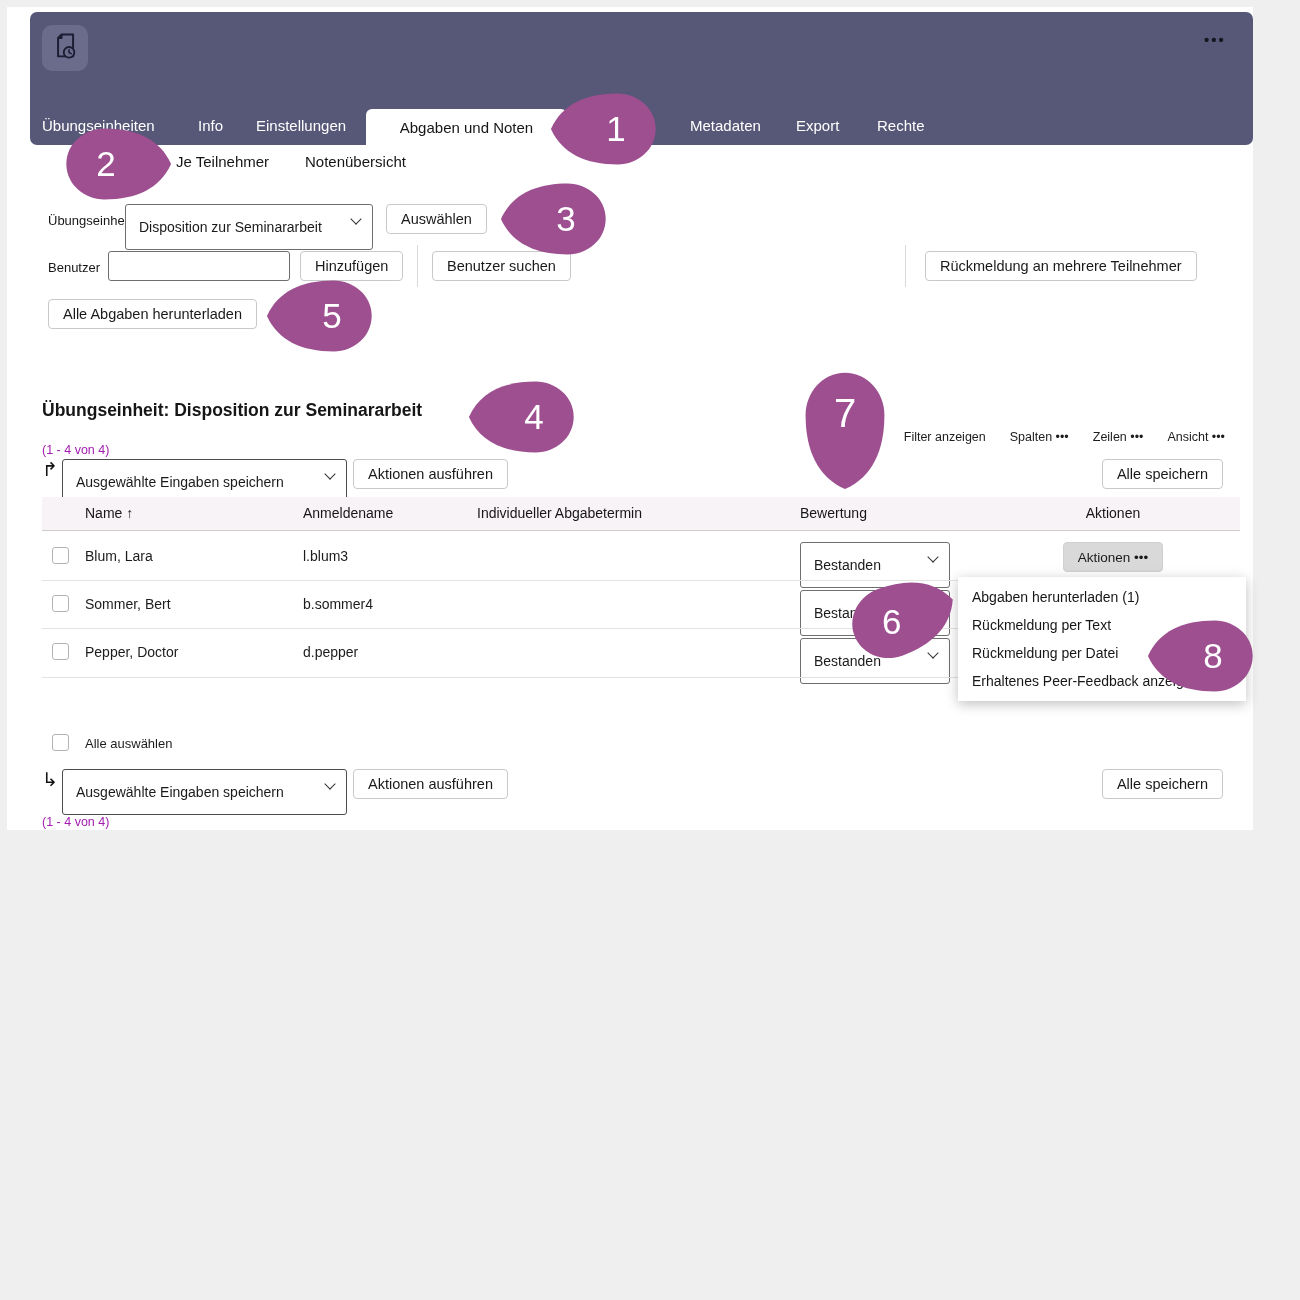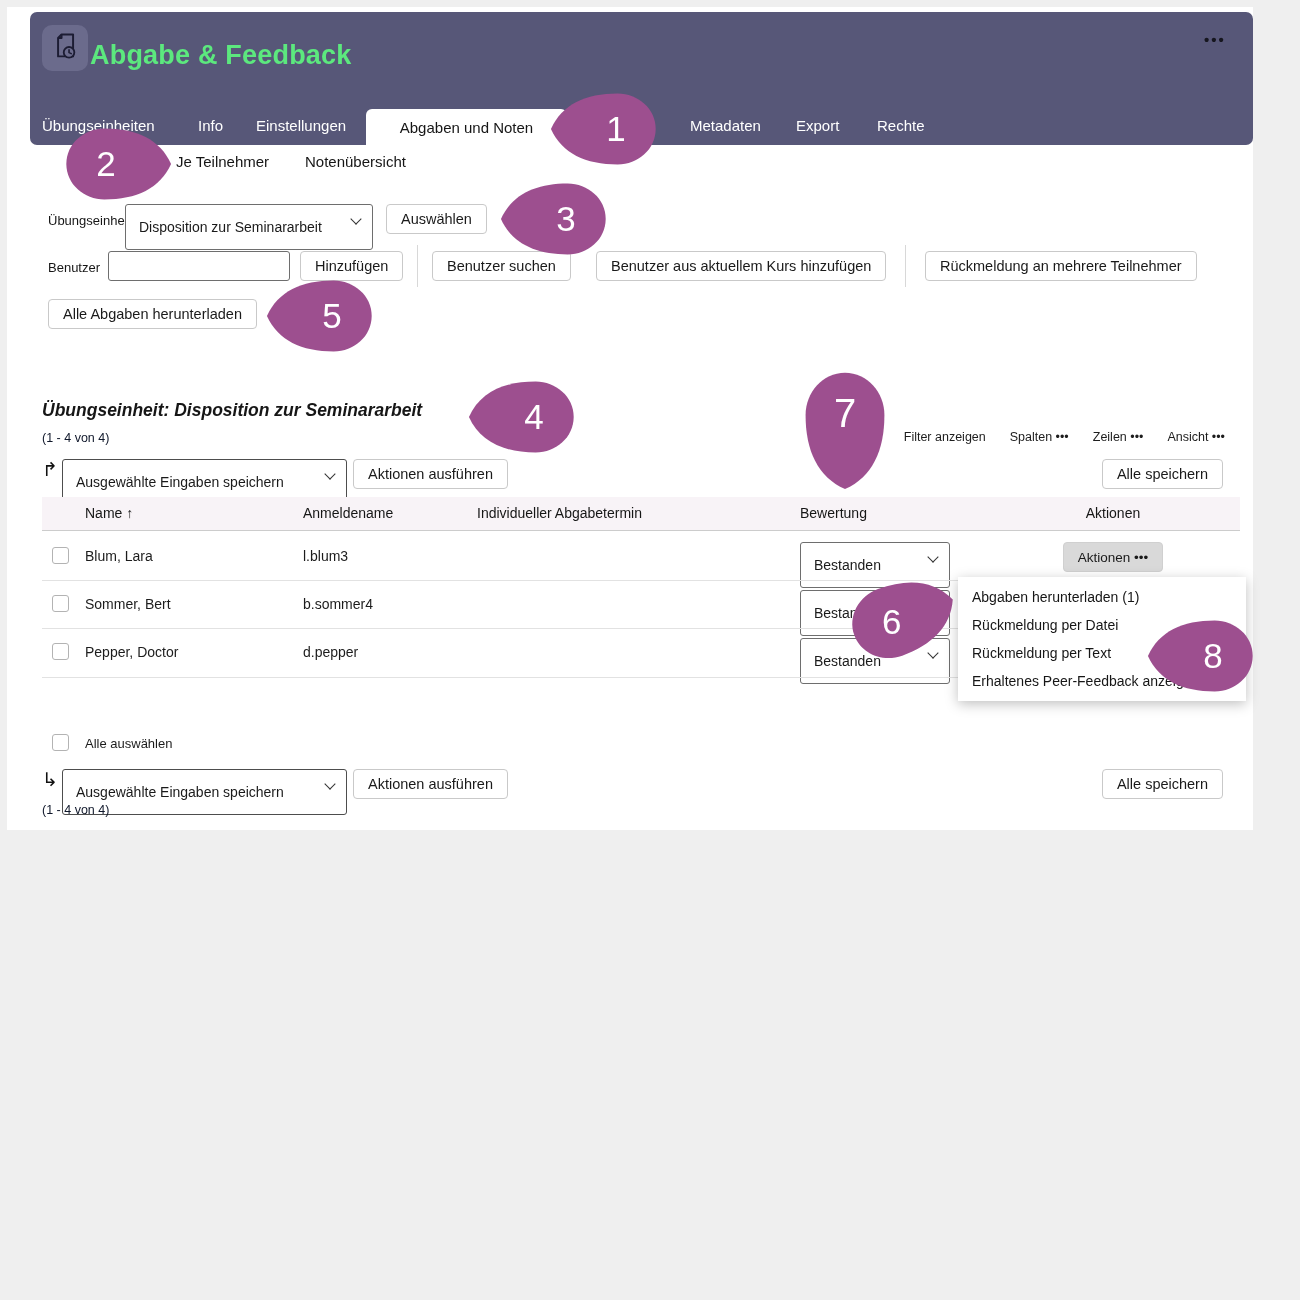--- a/index.html
+++ b/index.html
@@ -28,22 +28,22 @@
          background:#ffffff; border:1px solid #c9c9c9; border-radius:4px; font-size:14.5px; color:#1a1a1a;
          white-space:nowrap; cursor:pointer; }
   .sel { display:flex; align-items:center; height:46px; background:#ffffff; border:1px solid #6e6e6e;
          border-radius:3px; padding:0 30px 0 13px; font-size:14px; position:absolute; cursor:pointer; white-space:nowrap; }
   .sel .chev { position:absolute; right:12px; top:10px; width:8px; height:8px;
                border-right:1.7px solid #333; border-bottom:1.7px solid #333; transform:rotate(45deg); }
   .inp { position:absolute; height:30px; background:#fff; border:1px solid #6e6e6e; border-radius:3px; padding:0 8px; font-size:14px; }
   .vdiv { width:1px; background:#d8d8d8; }
 
   
-  .h2 { font-size:17.5px; font-weight:700; color:#161616;font-style:italic; }
-  .small { font-size:12.5px; color:#0f172a; }
+  .h2 { font-size:17.5px; font-weight:700; color:#161616; }
+  .small { font-size:12.5px; color:#a21caf;margin-top:12px; }
   .viewbar { display:flex; gap:24px; font-size:12.5px; color:#1d1d1d; }
   .viewbar span { cursor:pointer; white-space:nowrap; }
   .arrow-glyph { font-size:19px; color:#111; }
   .thead { left:42px; top:497px; width:1198px; height:34px; background:#f8f3f7; border-bottom:1px solid #cccccc; }
   .th { position:absolute; top:505px; font-size:14px; color:#161616; white-space:nowrap; }
   .row-line { left:42px; width:1198px; height:1px; background:#e2e2e2; }
   .cell { position:absolute; font-size:14px; color:#1c1c1c; white-space:nowrap; }
   .chk { position:absolute; width:17px; height:17px; background:#fff; border:1.5px solid #b3b3b3; border-radius:3px; cursor:pointer; }
   .act-btn { position:absolute; display:flex; align-items:center; justify-content:center; height:30px; width:100px;
              background:#d9d9d9; border:1px solid #d0d0d0; border-radius:4px; font-size:13.5px; cursor:pointer; }
@@ -79,21 +79,20 @@
     <span>
       <svg width="28" height="30" viewBox="0 0 24 26" fill="none">
         <path d="M9 3 H19 V22 H6 V6 Z" stroke="#1c1c33" stroke-width="1.7" stroke-linejoin="round"></path>
         <path d="M9 3 V6 H6" stroke="#1c1c33" stroke-width="1.7" stroke-linejoin="round"></path>
         <circle cx="15.5" cy="18.5" r="4.6" fill="#6b6b8c" stroke="#1c1c33" stroke-width="1.6"></circle>
         <path d="M15.5 16.4 V18.7 L17.4 19.6" stroke="#1c1c33" stroke-width="1.4" stroke-linecap="round"></path>
       </svg>
     </span>
   </div>
 
-  <div class="abs page-title">Abgabe &amp; Feedback</div>
   <div class="abs hdr-ellipsis">•••</div>
 
   <div class="abs tab" style="left:42px">Übungseinheiten</div>
   <div class="abs tab" style="left:198px">Info</div>
   <div class="abs tab" style="left:256px">Einstellungen</div>
   <div class="abs tab-active-box">Abgaben und Noten</div>
   <div class="abs tab" style="left:690px">Metadaten</div>
   <div class="abs tab" style="left:796px">Export</div>
   <div class="abs tab" style="left:877px">Rechte</div>
 
@@ -105,21 +104,20 @@
     <span>Disposition zur Seminararbeit</span>
     <i class="chev"></i>
   </div>
   <div class="abs btn" style="left:386px; top:204px">Auswählen</div>
 
   <div class="abs lbl" style="left:48px; top:260px">Benutzer</div>
   <input class="inp" style="left: 108px; top: 251px; width: 182px;" value="">
   <div class="abs btn" style="left:300px; top:251px">Hinzufügen</div>
   <div class="abs vdiv" style="left:417px; top:245px; height:42px"></div>
   <div class="abs btn" style="left:432px; top:251px">Benutzer suchen</div>
-  <div class="abs btn" style="left:596px; top:251px">Benutzer aus aktuellem Kurs hinzufügen</div>
   <div class="abs vdiv" style="left:905px; top:245px; height:42px"></div>
   <div class="abs btn" style="left:925px; top:251px">Rückmeldung an mehrere Teilnehmer</div>
   <div class="abs btn" style="left:48px; top:299px">Alle Abgaben herunterladen</div>
 
   <div class="abs h2" style="left:42px; top:400px">Übungseinheit: Disposition zur Seminararbeit</div>
   <div class="abs small" style="left:42px; top:431px">(1 - 4 von 4)</div>
 
   <div class="abs viewbar" style="right:75px; top:430px">
     <span>Filter anzeigen</span>
     <span>Spalten •••</span>
@@ -182,22 +180,22 @@
   <div class="sel" style="left:62px; top:769px; width:285px; border-color:#4d4d4d">
     <span>Ausgewählte Eingaben speichern</span>
     <i class="chev"></i>
   </div>
   <div class="abs btn" style="left:353px; top:769px">Aktionen ausführen</div>
   <div class="abs btn" style="right:77px; top:769px">Alle speichern</div>
   <div class="abs small" style="left:42px; top:803px">(1 - 4 von 4)</div>
 
   <div class="abs menu">
     <div class="menu-item">Abgaben herunterladen (1)</div>
+    <div class="menu-item">Rückmeldung per Text</div>
     <div class="menu-item">Rückmeldung per Datei</div>
-    <div class="menu-item">Rückmeldung per Text</div>
     <div class="menu-item">Erhaltenes Peer-Feedback anzeigen</div>
   </div>
 
   <div class="marker m-left" style="left:549px; top:91px">
     <svg width="112" height="76" viewBox="0 0 130 90">
         <path fill="#9d4f8f" d="M1,45 C14,16 42,3 80,3 C104,3 125,21 125,45 C125,69 104,87 80,87 C42,87 14,74 1,45 Z"></path>
       </svg>
     <span class="num">1</span>
   </div>
 

